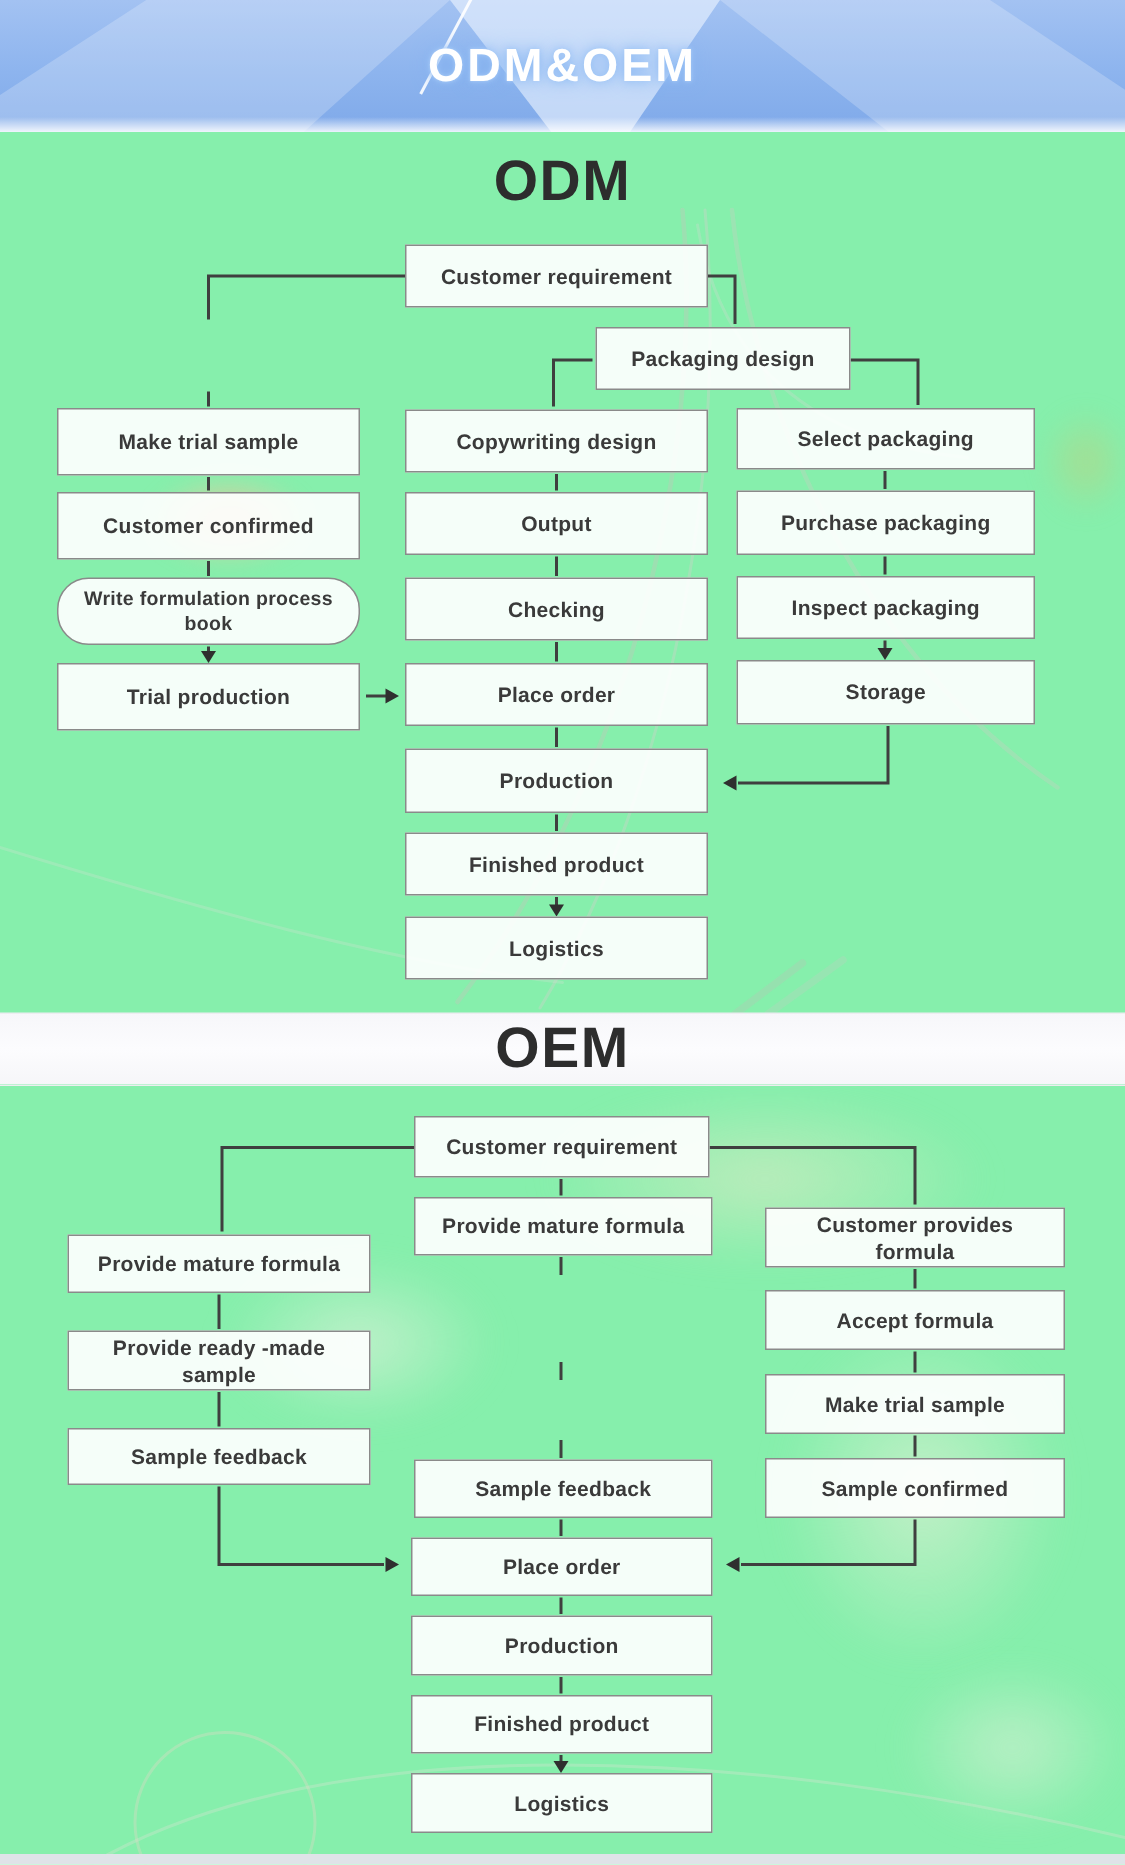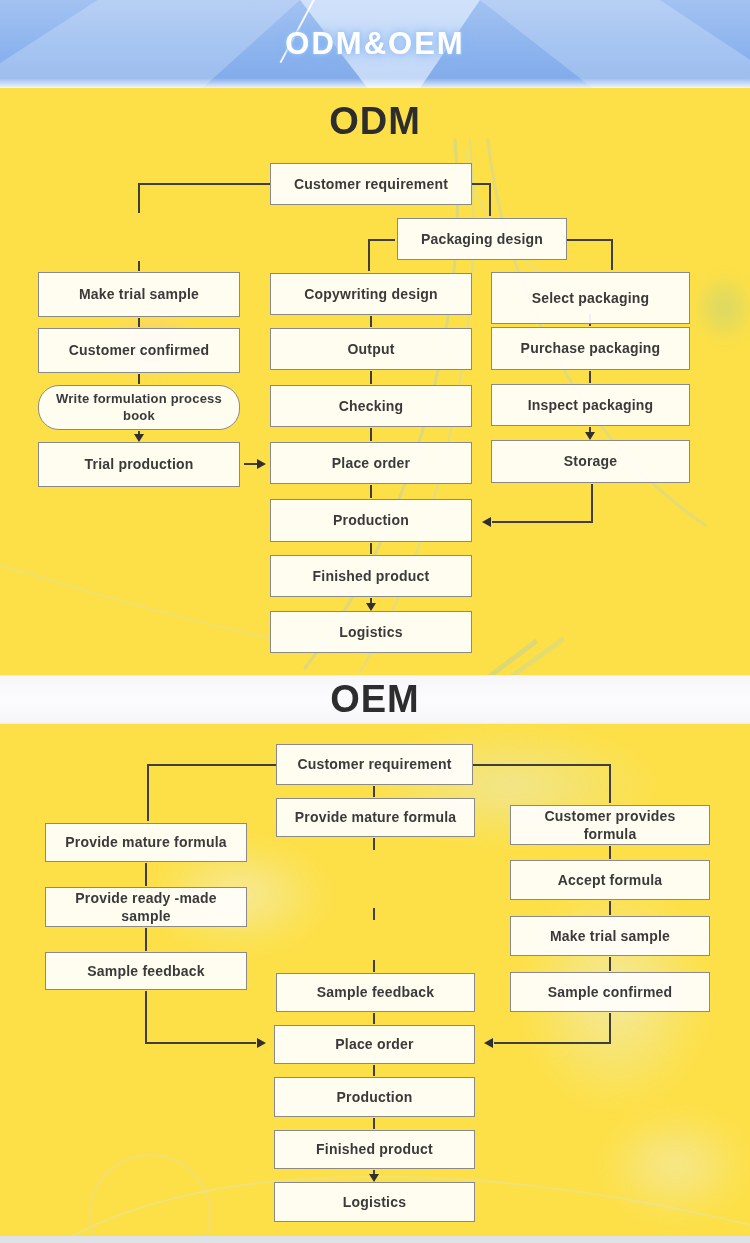--- a/index.html
+++ b/index.html
@@ -1,18 +1,18 @@
 <!DOCTYPE html>
 <html><head>
 <meta charset="utf-8">
 <style>
   html,body{margin:0;padding:0;background:#ffffff;}
   .page{
     position:relative;width:750px;height:1243px;overflow:hidden;
-    background:#fde047;font-family:"Liberation Sans",sans-serif;
+    background:#86efac;font-family:"Liberation Sans",sans-serif;
   }
   
   .banner{
     position:absolute;left:0;top:0;width:750px;height:88px;overflow:hidden;
     background:linear-gradient(180deg,#a3c2f2 0%,#8db4ee 55%,#7fa9e9 100%);
   }
   .banner .wedge{position:absolute;left:0;top:0;width:750px;height:88px;}
   .wedge-center{
     background:rgba(236,244,255,0.62);
     clip-path:polygon(40% 0,64% 0,56% 100%,49% 100%);
@@ -184,21 +184,21 @@
   <div class="fbox small-text" style="left:38px;top:385px;width:202px;height:45px">Write formulation process book</div>
   <div class="fbox" style="left:38px;top:442px;width:202px;height:45px">Trial production</div>
   <div class="fbox" style="left:397px;top:218px;width:170px;height:42px">Packaging design</div>
   <div class="fbox" style="left:270px;top:273px;width:202px;height:42px">Copywriting design</div>
   <div class="fbox" style="left:270px;top:328px;width:202px;height:42px">Output</div>
   <div class="fbox" style="left:270px;top:385px;width:202px;height:42px">Checking</div>
   <div class="fbox" style="left:270px;top:442px;width:202px;height:42px">Place order</div>
   <div class="fbox" style="left:270px;top:499px;width:202px;height:43px">Production</div>
   <div class="fbox" style="left:270px;top:555px;width:202px;height:42px">Finished product</div>
   <div class="fbox" style="left:270px;top:611px;width:202px;height:42px">Logistics</div>
-  <div class="fbox" style="left:491px;top:272px;width:199px;height:52px">Select packaging</div>
+  <div class="fbox" style="left:491px;top:272px;width:199px;height:41px">Select packaging</div>
   <div class="fbox" style="left:491px;top:327px;width:199px;height:43px">Purchase packaging</div>
   <div class="fbox" style="left:491px;top:384px;width:199px;height:42px">Inspect packaging</div>
   <div class="fbox" style="left:491px;top:440px;width:199px;height:43px">Storage</div>
 
   <div class="fbox" style="left:276px;top:744px;width:197px;height:41px">Customer requirement</div>
   <div class="fbox" style="left:45px;top:823px;width:202px;height:39px">Provide mature formula</div>
   <div class="fbox" style="left:45px;top:887px;width:202px;height:40px">Provide ready -made sample</div>
   <div class="fbox" style="left:45px;top:952px;width:202px;height:38px">Sample feedback</div>
   <div class="fbox" style="left:276px;top:798px;width:199px;height:39px">Provide mature formula</div>
   <div class="fbox" style="left:276px;top:973px;width:199px;height:39px">Sample feedback</div>

